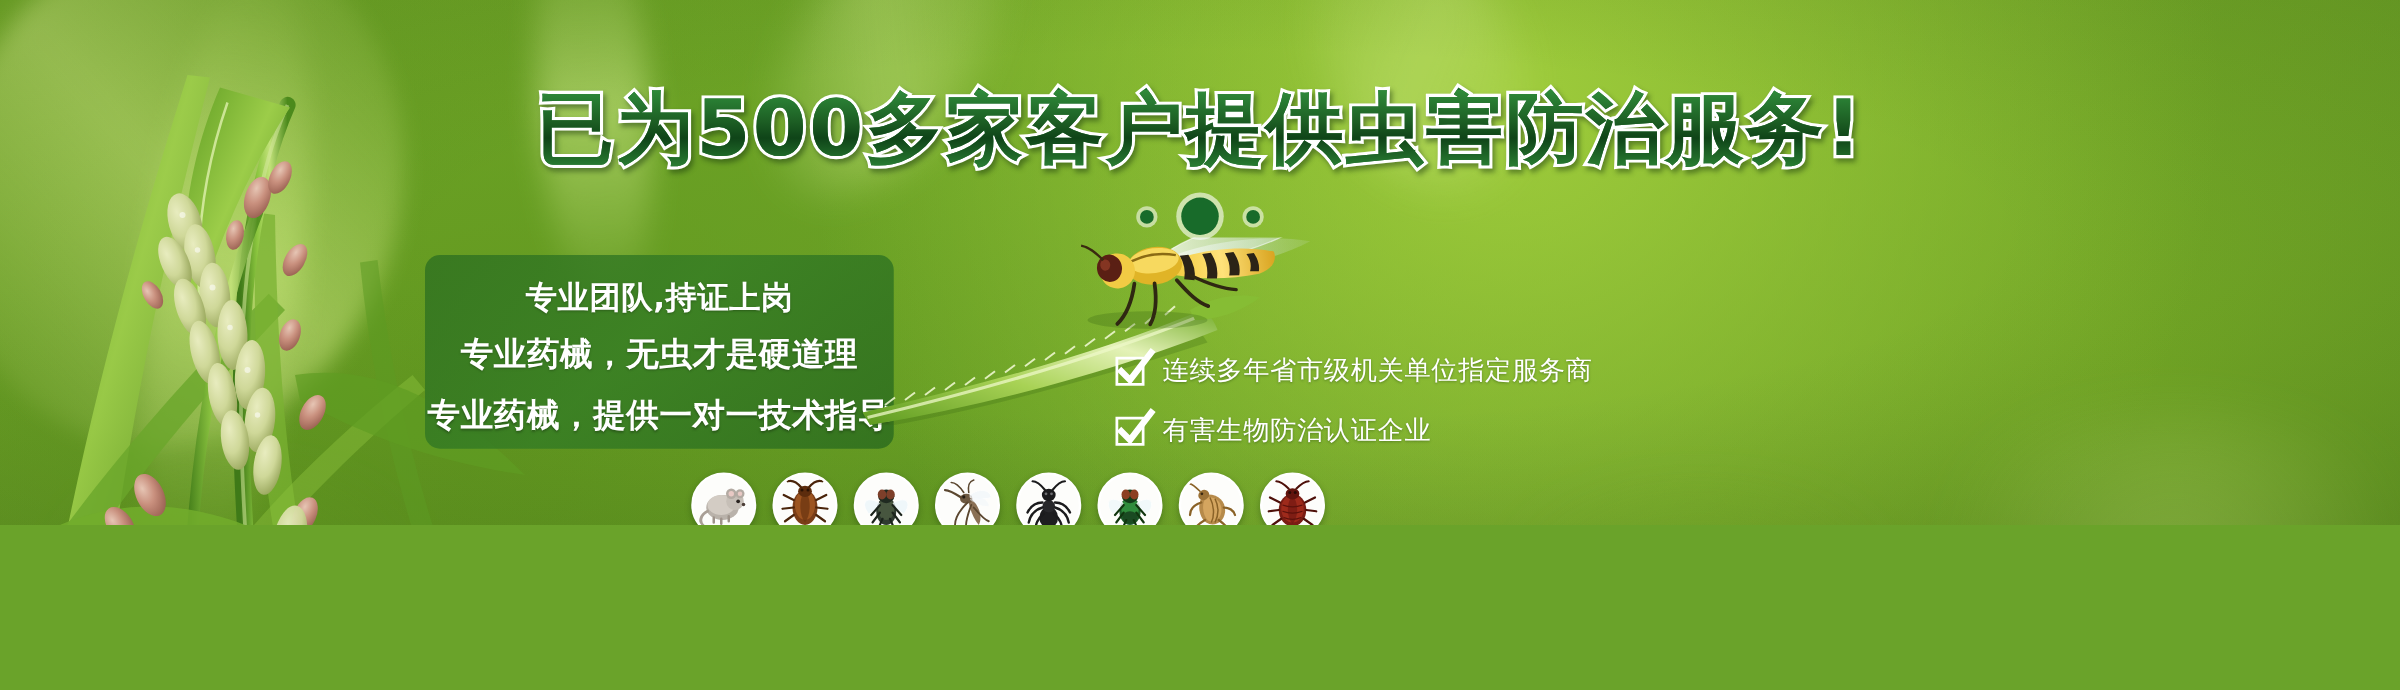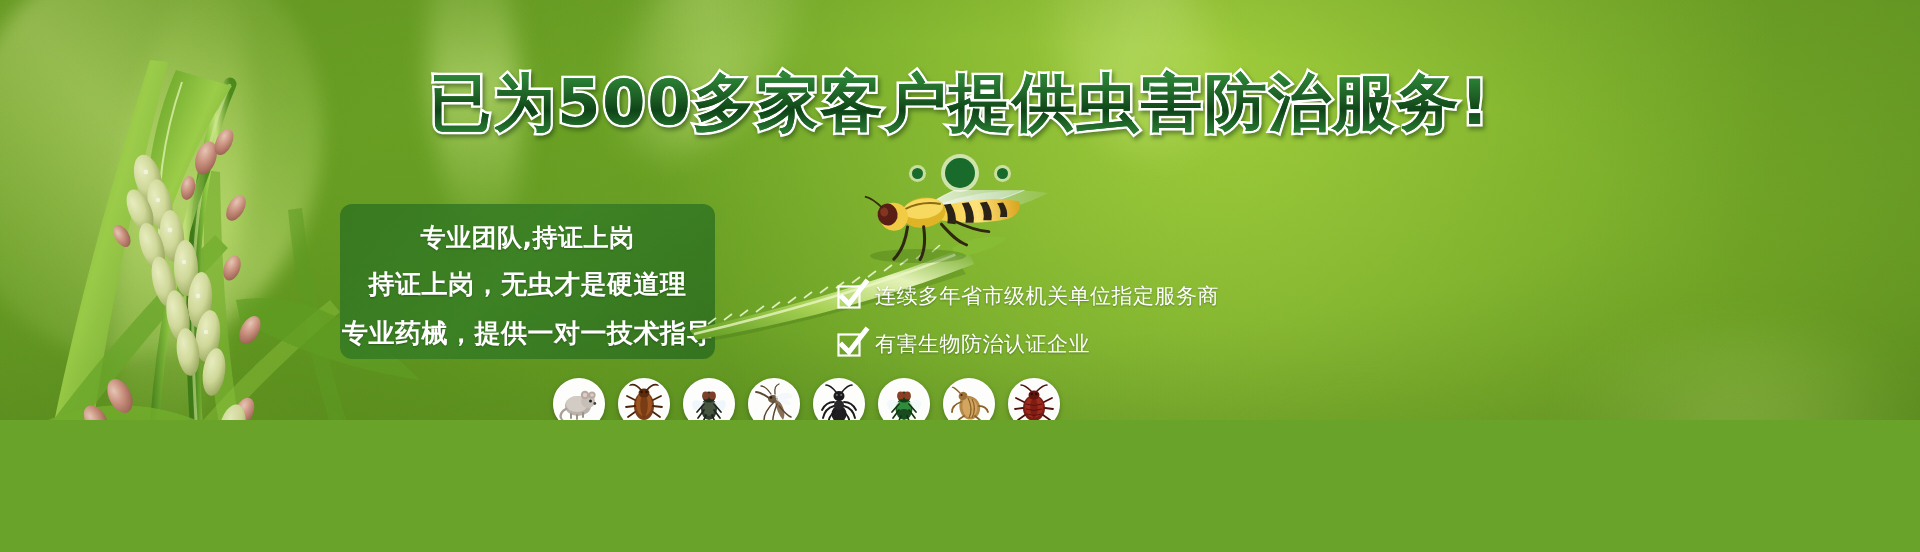--- a/index.html
+++ b/index.html
@@ -109,21 +109,21 @@
     text-shadow:0 1px 2px rgba(0,0,0,.28);
   }
   #promo-box .p1{font-size:25px;line-height:45px;letter-spacing:.5px;}
   #promo-box .p2{font-size:26px;line-height:49px;letter-spacing:.5px;}
   #promo-box .p3{font-size:26px;line-height:49px;letter-spacing:.5px;}
 
   
   #fly-leaf{position:absolute;left:690px;top:190px;width:420px;height:150px;}
 
   
-  #features{position:absolute;left:837px;top:272px;width:430px;}
+  #features{position:absolute;left:892px;top:272px;width:430px;}
   .feat{display:flex;align-items:center;height:48px;}
   .feat .chk{width:26px;height:26px;position:relative;flex:0 0 26px;margin-right:12px;}
   .feat .chk svg{position:absolute;left:-3px;top:-7px;}
   .feat .ftext{
     color:#ffffff;font-size:21px;line-height:24px;white-space:nowrap;
     font-family:"DejaVu Sans","Liberation Sans",sans-serif;
     text-shadow:0 1px 2px rgba(20,50,10,.40);letter-spacing:.5px;
   }
 
   
@@ -260,21 +260,21 @@
   </div>
 
   <div id="dots">
     <i class="s"></i>
     <i class="b"></i>
     <i class="s"></i>
   </div>
 
   <div id="promo-box">
     <div class="pline p1">专业团队,持证上岗</div>
-    <div class="pline p2">持证上岗，无虫才是硬道理</div>
+    <div class="pline p2">专业药械，无虫才是硬道理</div>
     <div class="pline p3">专业药械，提供一对一技术指导</div>
   </div>
 
   <svg id="fly-leaf" viewBox="0 0 420 150">
     <defs>
       <linearGradient id="stemB" x1="0" y1="1" x2="1" y2="0">
         <stop offset="0%" stop-color="#5d9a1f"></stop>
         <stop offset="40%" stop-color="#a8d255"></stop>
         <stop offset="70%" stop-color="#e4f2b8"></stop>
         <stop offset="100%" stop-color="#74ad2a"></stop>

